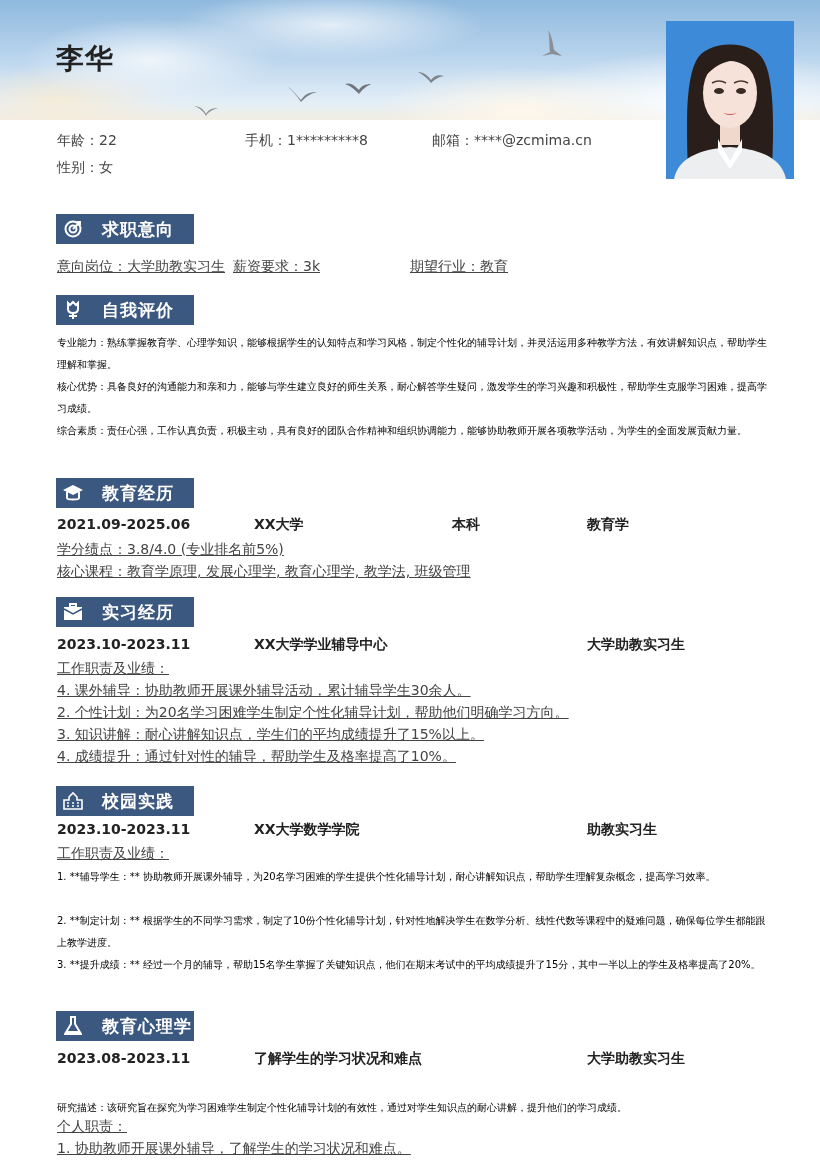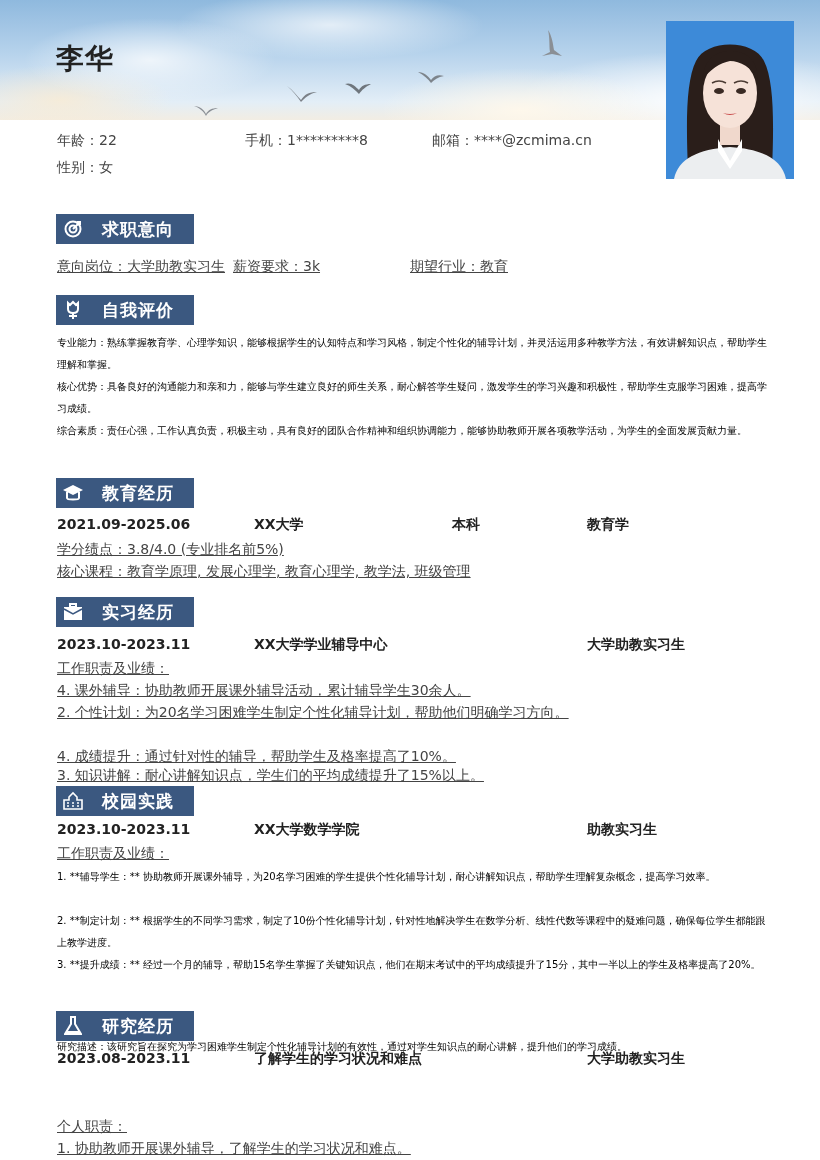--- a/index.html
+++ b/index.html
@@ -140,21 +140,21 @@
   <span class="ttl">实习经历</span>
 </div>
 <div class="row" style="top:636px">
   <span style="left:0">2023.10-2023.11</span>
   <span style="left:197px">XX大学学业辅导中心</span>
   <span style="left:530px">大学助教实习生</span>
 </div>
 <div class="line" style="top:660px">工作职责及业绩：</div>
 <div class="line" style="top:682px">4. 课外辅导：协助教师开展课外辅导活动，累计辅导学生30余人。</div>
 <div class="line" style="top:704px">2. 个性计划：为20名学习困难学生制定个性化辅导计划，帮助他们明确学习方向。</div>
-<div class="line" style="top:767px">3. 知识讲解：耐心讲解知识点，学生们的平均成绩提升了15%以上。</div>
+<div class="line" style="top:726px">3. 知识讲解：耐心讲解知识点，学生们的平均成绩提升了15%以上。</div>
 <div class="line" style="top:748px">4. 成绩提升：通过针对性的辅导，帮助学生及格率提高了10%。</div>
 
 <div class="sec-head" style="top:786px">
   <span class="ico">
     <svg width="20" height="20" viewBox="0 0 20 20">
         <path d="M6 6 L10 2 L14 6 L14 9 L19 9 L19 18 L1 18 L1 9 L6 9Z" stroke="#fff" stroke-width="1.6" fill="none"></path>
         <path d="M4 12 L6 12 M4 15 L6 15 M14 12 L16 12 M14 15 L16 15 M9 12 L11 12 M9 15 L11 15" stroke="#fff" stroke-width="1.6"></path>
       </svg>
   </span>
   <span class="ttl">校园实践</span>
@@ -169,22 +169,22 @@
 <div class="para" style="top:910px">2. **制定计划：** 根据学生的不同学习需求，制定了10份个性化辅导计划，针对性地解决学生在数学分析、线性代数等课程中的疑难问题，确保每位学生都能跟上教学进度。</div>
 <div class="para" style="top:954px">3. **提升成绩：** 经过一个月的辅导，帮助15名学生掌握了关键知识点，他们在期末考试中的平均成绩提升了15分，其中一半以上的学生及格率提高了20%。</div>
 
 <div class="sec-head" style="top:1011px">
   <span class="ico">
     <svg width="18" height="20" viewBox="0 0 18 20">
         <path d="M6 1 L12 1 M7 1 L7 8 L1 18 L17 18 L11 8 L11 1" stroke="#fff" stroke-width="2" fill="none"></path>
         <path d="M3 15 L15 15 L16.5 18 L1.5 18Z" fill="#fff"></path>
       </svg>
   </span>
-  <span class="ttl">研究经历</span>
+  <span class="ttl">教育心理学</span>
 </div>
 <div class="row" style="top:1050px">
   <span style="left:0">2023.08-2023.11</span>
   <span style="left:197px">了解学生的学习状况和难点</span>
   <span style="left:530px">大学助教实习生</span>
 </div>
-<div class="para" style="top:1036px">研究描述：该研究旨在探究为学习困难学生制定个性化辅导计划的有效性，通过对学生知识点的耐心讲解，提升他们的学习成绩。</div>
+<div class="para" style="top:1097px">研究描述：该研究旨在探究为学习困难学生制定个性化辅导计划的有效性，通过对学生知识点的耐心讲解，提升他们的学习成绩。</div>
 <div class="line" style="top:1118px">个人职责：</div>
 <div class="line" style="top:1140px">1. 协助教师开展课外辅导，了解学生的学习状况和难点。</div>
 
 </body></html>

